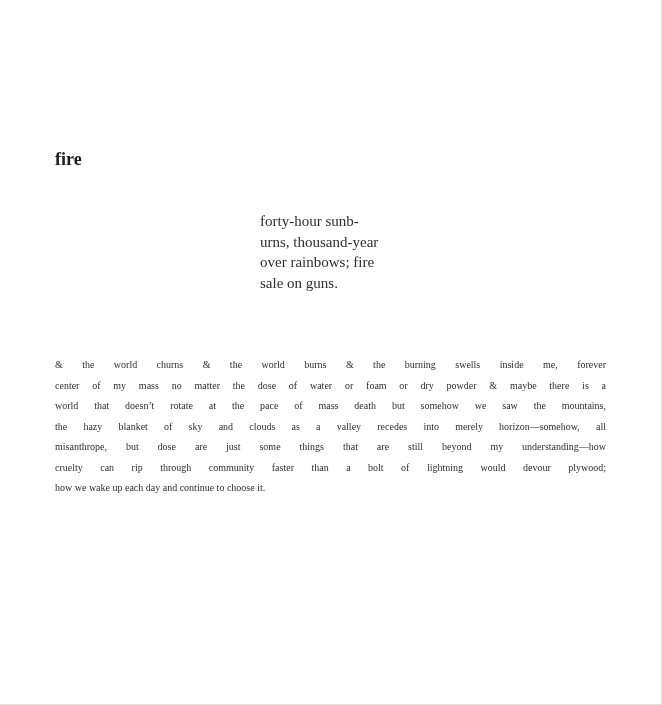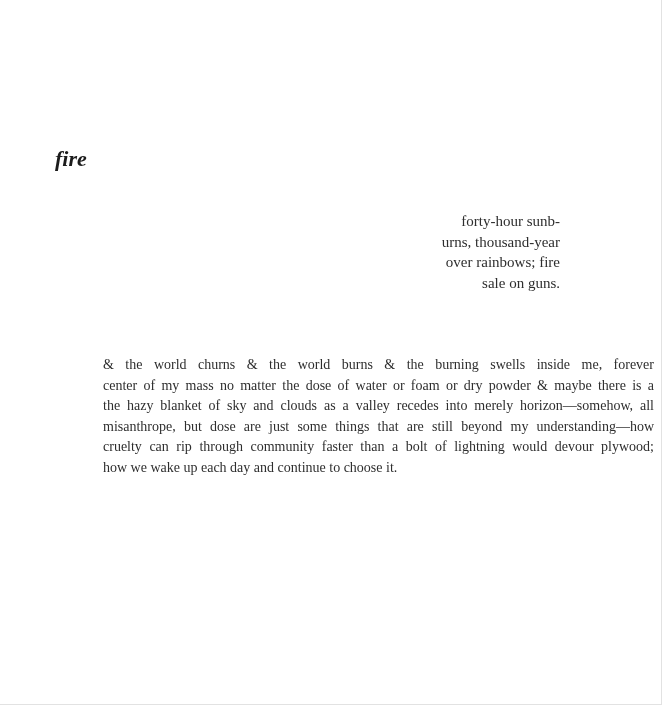--- a/index.html
+++ b/index.html
@@ -14,46 +14,44 @@
     background: #ffffff;
     box-shadow: inset -1px 0 0 #e2e2e2, inset 0 -1px 0 #e2e2e2;
     font-family: "Liberation Serif", serif;
     color: #2e2e2e;
     overflow: hidden;
   }
   .poem-title {
     position: absolute;
     left: 55px;
     top: 148px;
-    font-size: 22px;
+    font-size: 18px;
     line-height: 22px;
     font-weight: bold;
-    font-style: italic;
     color: #1c1c1c;
   }
   .stanza {
     position: absolute;
     left: 260px;
     top: 211px;
     width: 300px;
-    text-align: right;
+    text-align: left;
     font-size: 15px;
     line-height: 20.5px;
   }
   .stanza-line {
     height: 20.5px;
   }
   .body-block {
     position: absolute;
     left: 55px;
     top: 355px;
     width: 551px;
-    font-size: 14px;
+    font-size: 10px;
     line-height: 20.55px;
-    margin-left: 48px;
   }
   .body-line {
     height: 20.55px;
     text-align: justify;
     text-align-last: justify;
     white-space: nowrap;
   }
   .body-line.last {
     text-align-last: left;
     font-family: Liberation Serif, serif;
@@ -69,19 +67,20 @@
   <div class="stanza">
     <div class="stanza-line">forty-hour sunb-</div>
     <div class="stanza-line">urns, thousand-year</div>
     <div class="stanza-line">over rainbows; fire</div>
     <div class="stanza-line">sale on guns.</div>
   </div>
 
   <div class="body-block">
     <div class="body-line">&amp; the world churns &amp; the world burns &amp; the burning swells inside me, forever</div>
     <div class="body-line">center of my mass no matter the dose of water or foam or dry powder &amp; maybe there is a</div>
+    <div class="body-line">world that doesn’t rotate at the pace of mass death but somehow we saw the mountains,</div>
     <div class="body-line">the hazy blanket of sky and clouds as a valley recedes into merely horizon—somehow, all</div>
     <div class="body-line">misanthrope, but dose are just some things that are still beyond my understanding—how</div>
     <div class="body-line">cruelty can rip through community faster than a bolt of lightning would devour plywood;</div>
     <div class="body-line last">how we wake up each day and continue to choose it.</div>
   </div>
 
 </div>
 
 </body></html>

